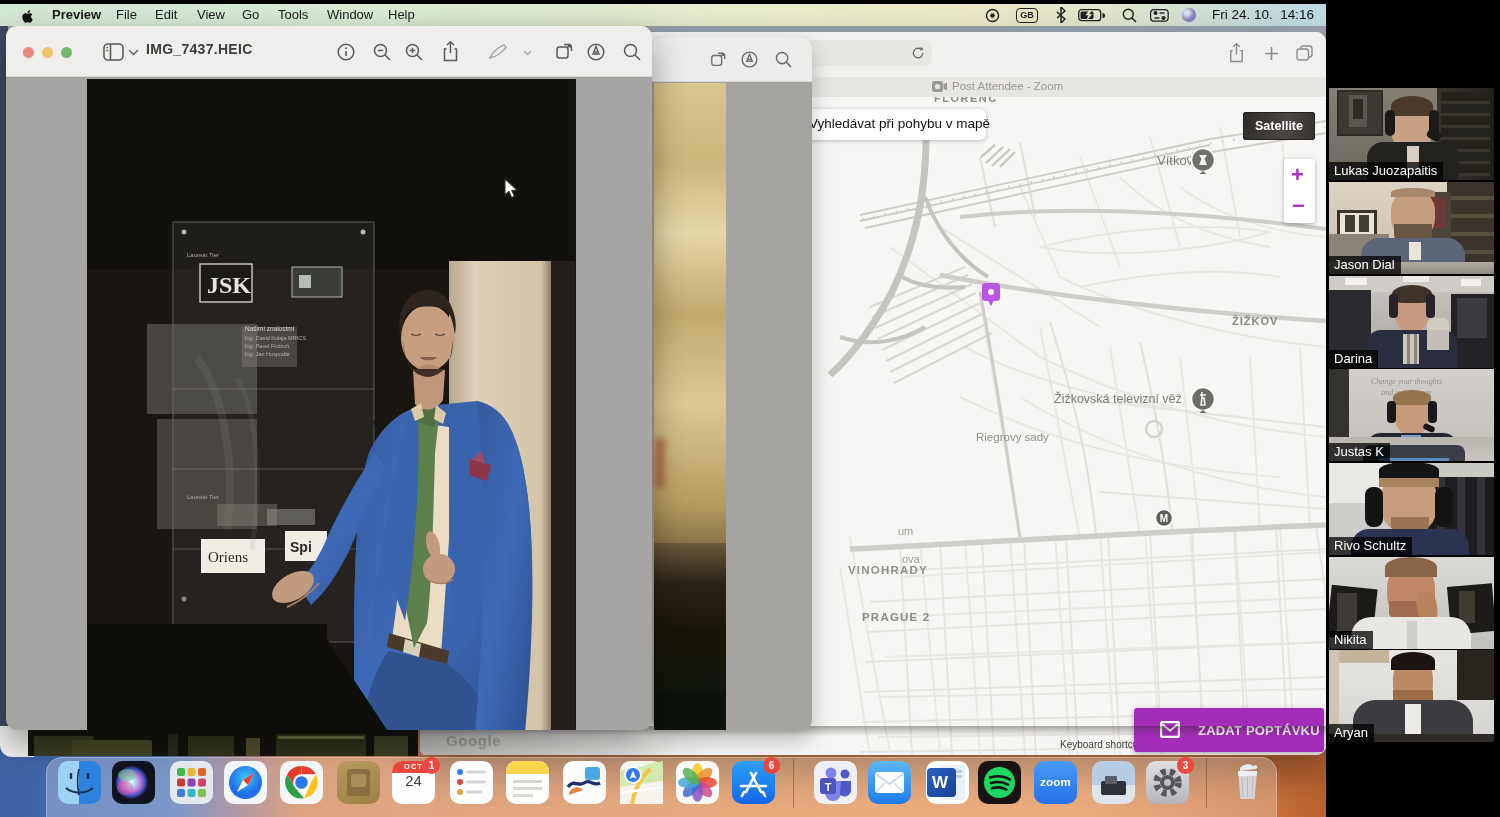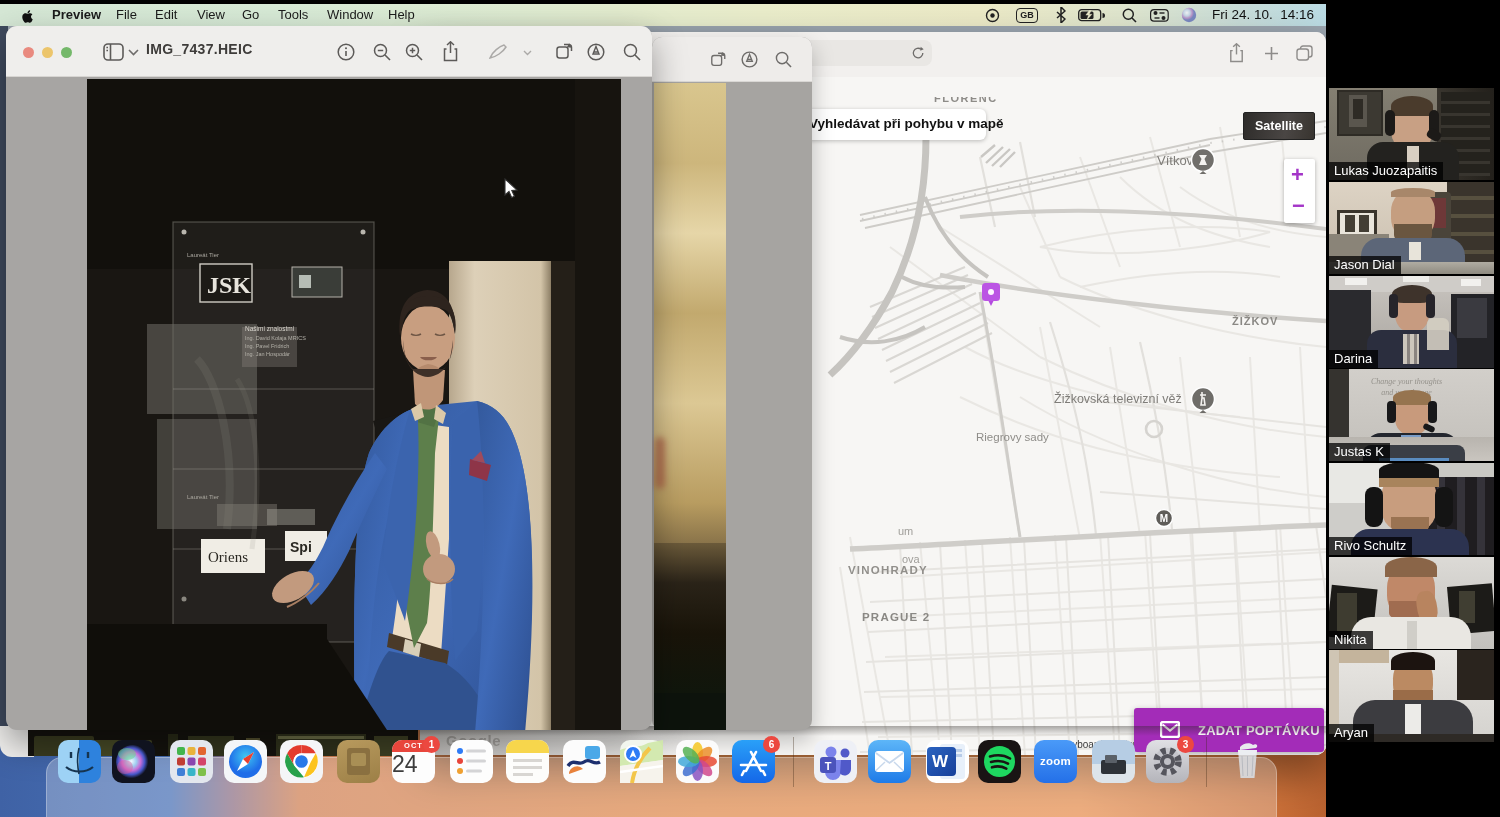--- a/index.html
+++ b/index.html
@@ -83,20 +83,28 @@
         <path d="M5 4 L8.5 .8 L12 4" fill="none" stroke="#8e8c8a" stroke-width="1.5"></path>
         <path d="M4.5 8 H2.5 V19.5 H14.5 V8 H12.5" fill="none" stroke="#8e8c8a" stroke-width="1.5"></path>
       </svg>
   <svg class="abs" style="left:844px;top:14px" width="15" height="15" viewBox="0 0 15 15">
         <path d="M7.5 1 v13 M1 7.5 h13" stroke="#8e8c8a" stroke-width="1.6"></path>
       </svg>
   <svg class="abs" style="left:876px;top:13px" width="17" height="16" viewBox="0 0 17 16">
         <rect x="4.5" y="1" width="11.5" height="11" rx="2.5" fill="none" stroke="#8e8c8a" stroke-width="1.4"></rect>
         <rect x="1" y="4" width="11.5" height="11" rx="2.5" fill="#f2f0ee" stroke="#8e8c8a" stroke-width="1.4"></rect>
       </svg>
+  <div class="abs" id="tabstrip" style="left:0;top:45px;width:906px;height:20px;background:#e8e6e3;color:#9a9895;font-size:11.5px">
+    <svg class="abs" style="left:512px;top:4px" width="15" height="11" viewBox="0 0 15 11">
+          <rect x="0" y="0" width="11" height="11" rx="2.5" fill="#9b9996"></rect>
+          <path d="M11.5 3.5 L15 1.5 V9.5 L11.5 7.5z" fill="#9b9996"></path>
+          <circle cx="5.5" cy="5.5" r="2.6" fill="#e8e6e3"></circle>
+        </svg>
+    <span class="abs" style="left:532px;top:3px">Post Attendee - Zoom</span>
+  </div>
   <div class="abs" id="mapbody" style="left:0;top:65px;width:906px;height:658px;overflow:hidden;border-radius:0 0 10px 6px;background:#f7f6f4">
    <svg class="abs" style="left:0;top:0" width="906" height="659" viewBox="0 0 906 659">
     <rect width="906" height="659" fill="#f7f6f4"></rect>
     <g stroke="#e9e7e3" stroke-width="2" fill="none">
      <path d="M470 150 L620 260 M520 130 L680 230 M600 90 L640 180 M660 60 L700 170 M730 40 L760 150 M800 30 L820 140 M860 20 L870 130"></path>
      <path d="M640 180 C700 210 800 240 906 250 M620 260 C700 300 800 330 906 340 M600 300 C680 350 800 390 906 400"></path>
      <path d="M560 200 L600 440 M620 230 L660 442 M690 250 L720 438 M760 260 L780 436 M830 260 L840 434 M880 250 L890 430"></path>
      <path d="M545 250 C600 280 700 310 820 320 M540 300 C620 340 720 370 860 380"></path>
      <path d="M700 80 C740 120 790 140 850 150 M760 90 C800 120 850 135 906 140"></path>
      <path d="M480 480 L906 455 M470 520 L906 500 M465 560 L906 545 M460 600 L906 592 M458 640 L906 635"></path>
@@ -188,21 +196,21 @@
         </svg>
 
    <svg class="abs" style="left:560px;top:185px" width="22" height="25" viewBox="0 0 22 25">
           <path d="M8 18 L11 24 L14 18z" fill="#b44adf"></path>
           <rect x="2" y="1" width="18" height="18" rx="3.5" fill="#bb55e4"></rect>
           <circle cx="11" cy="10" r="3" fill="#fff" opacity=".95"></circle>
         </svg>
 
 
    <div class="abs" style="left:383px;top:12px;width:183px;height:31px;background:#fff;border-radius:0 6px 6px 0;box-shadow:0 1px 4px rgba(0,0,0,.25)"></div>
-   <div class="abs" style="left:389px;top:19px;font-size:13.5px;font-weight:bold;color:#111;font-stretch:95%">Vyhledávat při pohybu v mapě</div>
+   <div class="abs" style="left:389px;top:19px;font-size:13.5px;font-weight:normal;color:#111;font-stretch:95%">Vyhledávat při pohybu v mapě</div>
 
    <div class="abs" style="left:823px;top:15px;width:72px;height:28px;background:linear-gradient(100deg,#2e2c2a,#4a4644 60%,#38342f);border-radius:2px;border:1px solid #222;color:#fff;font-size:12.5px;font-weight:bold;text-align:center;line-height:26px">Satellite</div>
 
    <div class="abs" style="left:864px;top:62px;width:31px;height:64px;background:#fff;border-radius:2px;box-shadow:0 1px 4px rgba(0,0,0,.3)">
      <div style="position:absolute;left:7px;top:3px;font-size:22px;font-weight:bold;color:#a435c8">+</div>
      <div style="position:absolute;left:8px;top:34px;font-size:22px;font-weight:bold;color:#a435c8">−</div>
    </div>
 
    <div class="abs" style="left:26px;top:635px;font-size:15px;font-weight:bold;color:#c2c0bd;letter-spacing:.6px">Google</div>
    <div class="abs" style="left:640px;top:642px;font-size:10px;color:#3a3a3a">Keyboard shortcuts&nbsp;&nbsp;&nbsp;Ma</div>
@@ -303,21 +311,21 @@
         </svg>
   <svg class="abs" style="left:581px;top:17px" width="18" height="18" viewBox="0 0 18 18">
           <circle cx="9" cy="9" r="7.8" fill="none" stroke="#5c5a58" stroke-width="1.5"></circle>
           <path d="M9 3.5 L12 11 H6z M6.8 9 h4.4" fill="none" stroke="#5c5a58" stroke-width="1.4"></path>
         </svg>
   <svg class="abs" style="left:617px;top:17px" width="18" height="18" viewBox="0 0 18 18">
           <circle cx="7.5" cy="7.5" r="6" fill="none" stroke="#5c5a58" stroke-width="1.5"></circle>
           <path d="M12 12 L17 17" stroke="#5c5a58" stroke-width="1.6"></path>
         </svg>
  </div>
- <div class="abs" id="photo" style="left:81px;top:53px;width:534px;height:651px;background:#17140f;overflow:hidden">
+ <div class="abs" id="photo" style="left:81px;top:53px;width:489px;height:651px;background:#17140f;overflow:hidden">
   <svg width="488" height="651" viewBox="0 0 488 651">
    <defs>
     <linearGradient id="doorg" x1="0" y1="0" x2="1" y2="0">
               <stop offset="0" stop-color="#b7a78d"></stop>
               <stop offset=".25" stop-color="#ddd0b8"></stop>
               <stop offset=".9" stop-color="#d3c4a8"></stop>
               <stop offset="1" stop-color="#8d7f66"></stop>
             </linearGradient>
     <linearGradient id="suitg" x1="0" y1="0" x2="1" y2="1">
               <stop offset="0" stop-color="#33599c"></stop>
@@ -409,21 +417,21 @@
     <path d="M359 352 L349 344 L347 358 L356 363z" fill="#dcc9a8"></path>
    </g>
 
    <path d="M0 545 h240 v106 h-240z" fill="#100e0a"></path>
    <path d="M240 560 L300 651 L240 651z" fill="#100e0a"></path>
   </svg>
  </div>
 </div>
 
 <div class="abs" id="dock" style="left:46px;top:757px;width:1231px;height:60px;border-radius:16px 16px 0 0;background:rgba(255,255,255,.28);border:1px solid rgba(255,255,255,.28);border-bottom:none"></div>
-<div class="abs" id="dockicons" style="left:0;top:732px;width:1326px;height:60px">
+<div class="abs" id="dockicons" style="left:0;top:753px;width:1326px;height:60px">
 
  <div class="di" style="left:58px;background:linear-gradient(90deg,#9dd2f5 0 49%,#2e82dd 49%)">
         <svg width="43" height="43" viewBox="0 0 43 43">
           <path d="M13 12 v6 M30 12 v6" stroke="#16344f" stroke-width="2.4"></path>
           <path d="M8 27 C15 33 28 33 35 27" stroke="#16344f" stroke-width="2.2" fill="none"></path>
           <path d="M21 8 C19 16 19 24 21 34" stroke="#16344f" stroke-width="1.6" fill="none"></path>
         </svg>
       </div>
 
  <div class="di" style="left:112px;background:#10131f">
@@ -485,21 +493,21 @@
         </svg>
       </div>
 
  <div class="di" style="left:337px;background:linear-gradient(160deg,#b89a5e,#9c7f46)">
         <div class="abs" style="left:10px;top:8px;width:23px;height:27px;background:#8a7040;border-radius:3px"></div>
         <div class="abs" style="left:14px;top:13px;width:15px;height:13px;background:#a98f55;border-radius:2px"></div>
       </div>
 
  <div class="di" style="left:392px;background:#fdfdfd">
         <div style="position:absolute;top:0;left:0;right:0;height:12px;background:#e8463c;border-radius:10px 10px 0 0;color:#fff;font-size:7.5px;font-weight:bold;text-align:center;line-height:12px;letter-spacing:1px">OCT</div>
-        <div style="position:absolute;top:11px;left:0;right:0;font-size:23px;color:#3c3c3c;font-weight:400">24</div>
+        <div style="position:absolute;top:11px;left:0;right:0;text-align:center;font-size:15px;color:#3c3c3c;font-weight:400">24</div>
         <div class="badge">1</div>
       </div>
 
  <div class="di" style="left:450px;background:#fdfdfd">
         <svg width="43" height="43" viewBox="0 0 43 43">
           <circle cx="10" cy="11" r="3" fill="#2e7bf6"></circle>
           <rect x="16" y="9.5" width="20" height="3" rx="1.5" fill="#d4d4d6"></rect>
           <circle cx="10" cy="21" r="3" fill="#e8453a"></circle>
           <rect x="16" y="19.5" width="20" height="3" rx="1.5" fill="#d4d4d6"></rect>
           <circle cx="10" cy="31" r="3" fill="#f0a030"></circle>

